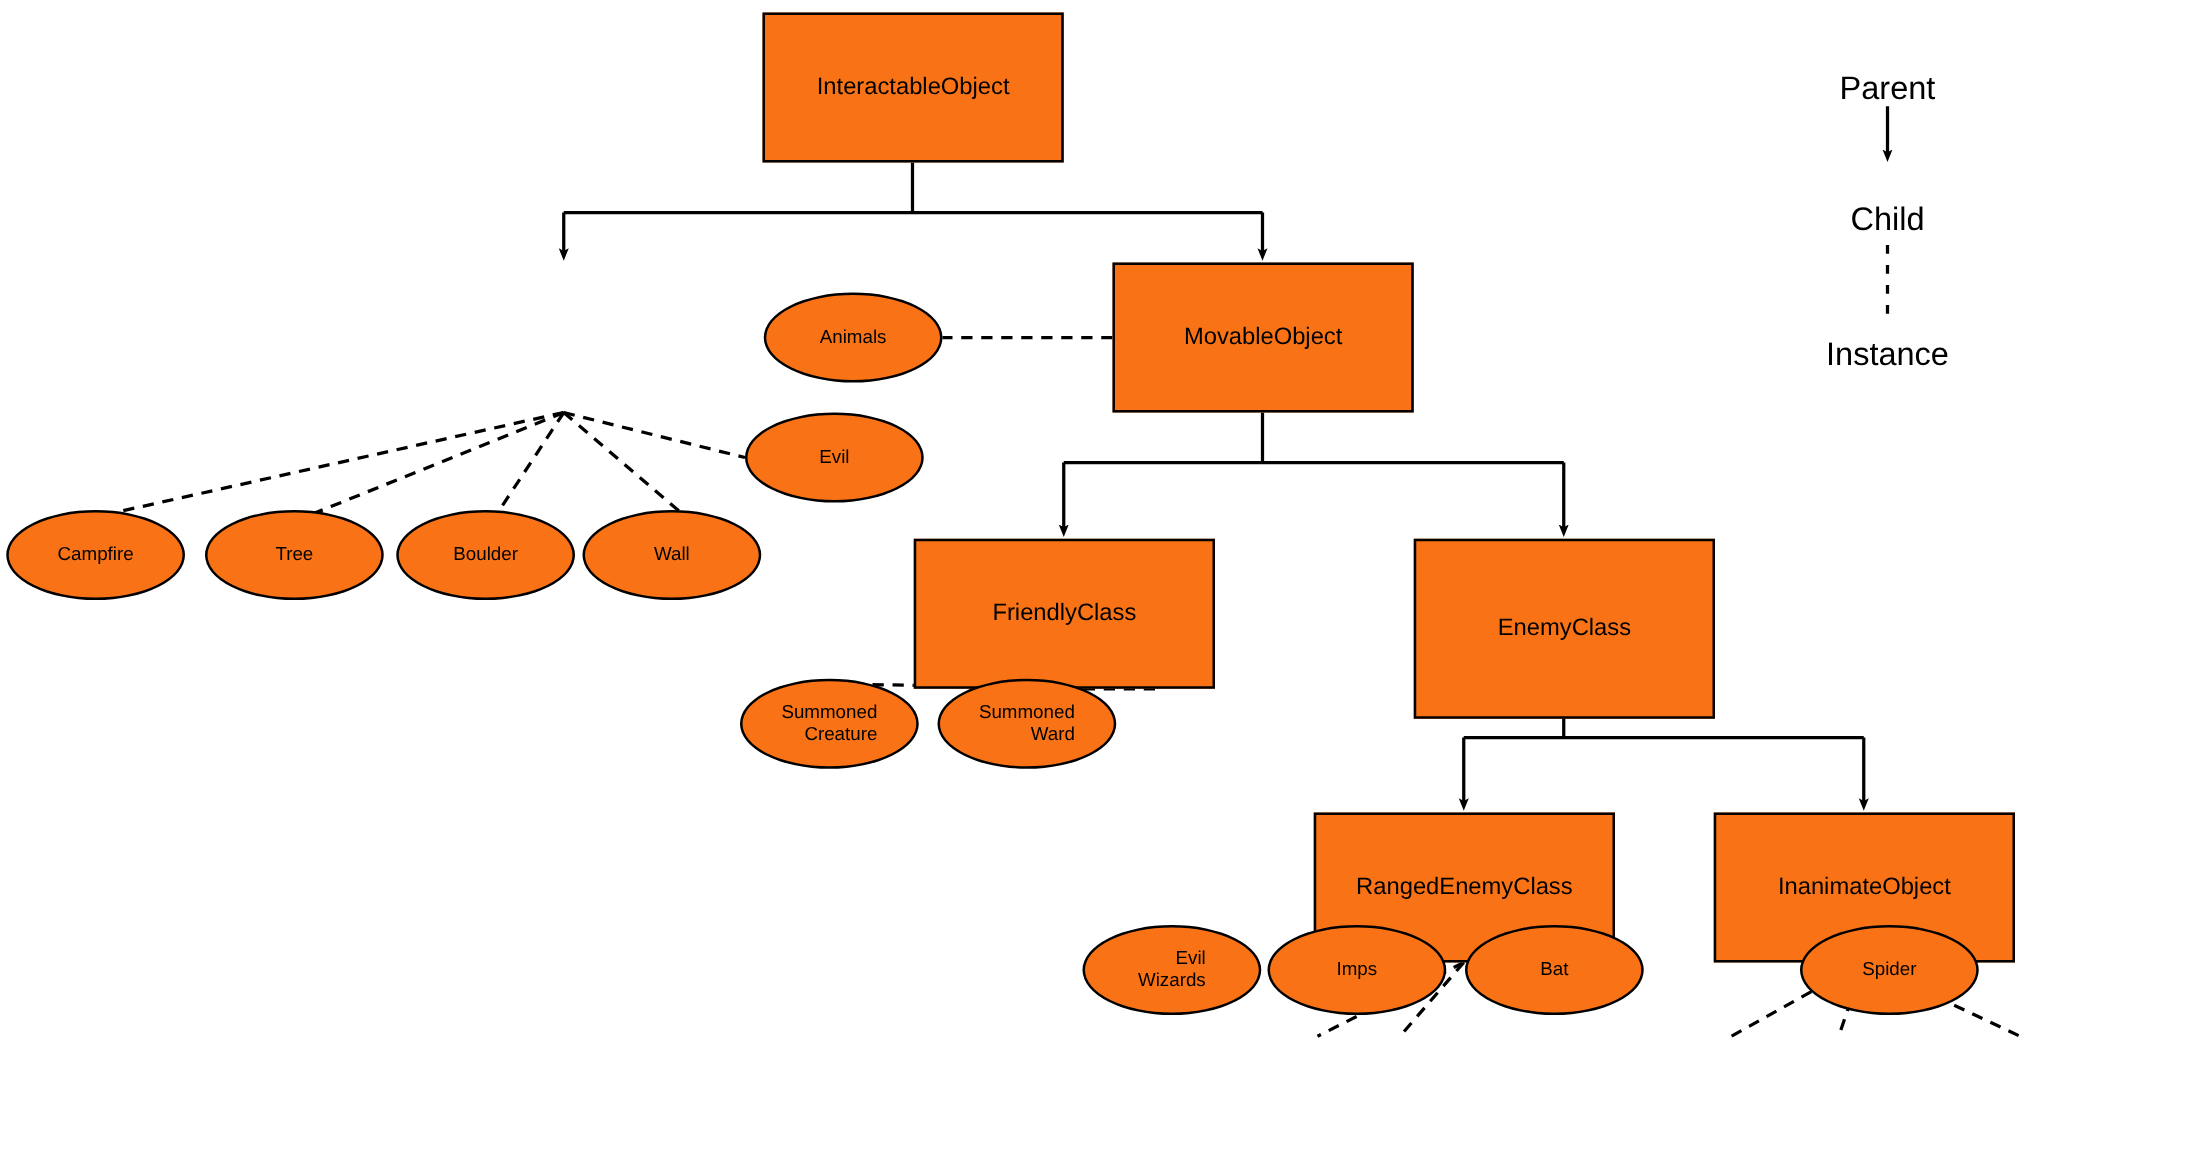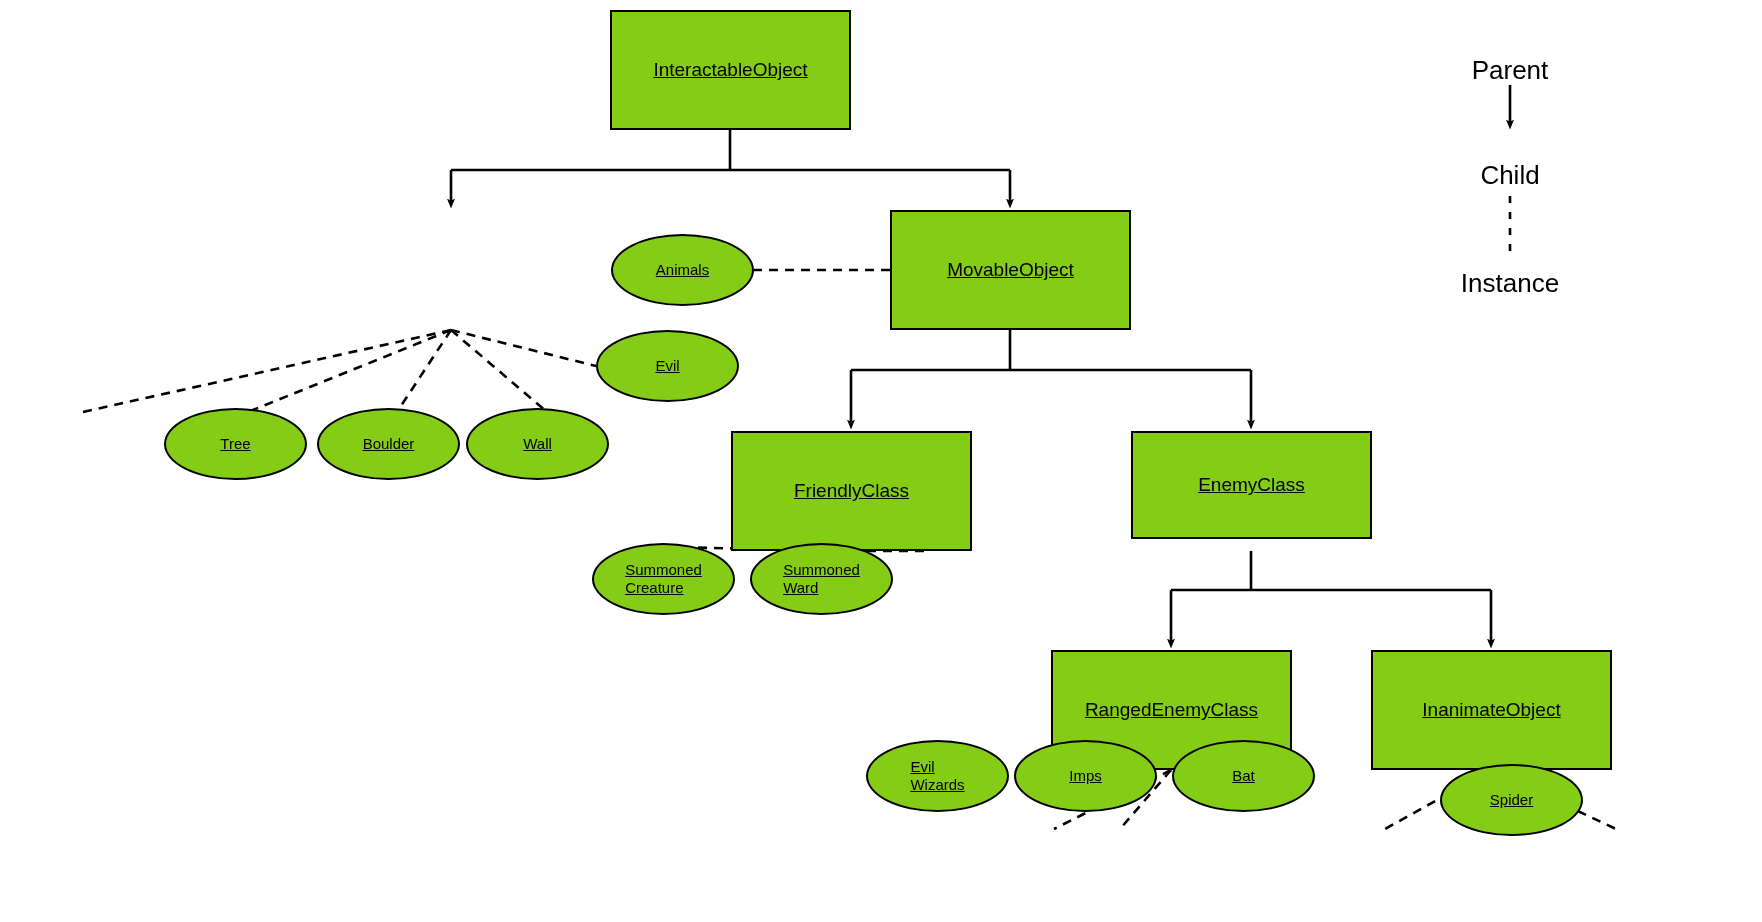--- a/index.html
+++ b/index.html
@@ -26,26 +26,25 @@
     width: 1762px;
     height: 922px;
     pointer-events: none;
   }
   .node {
     position: absolute;
     box-sizing: border-box;
     display: flex;
     align-items: center;
     justify-content: center;
-    text-align: left;
-    background: #84cc16;
+    text-align: right;
+    background: #f97316;
     color: #000000;
     line-height: 1.22;
     white-space: pre-line;
-    text-decoration: underline;
   }
   .class-box {
     border: 2px solid #000000;
     font-size: 19px;
   }
   .instance-ellipse {
     border: 2px solid #000000;
     border-radius: 50%;
     font-size: 15px;
   }
@@ -127,26 +126,27 @@
     </g>
   </svg>
 
   <div class="node class-box" style="left:610px; top:10px; width:241px; height:120px;">InteractableObject</div>
 
 
   <div class="node class-box" style="left:731px; top:431px; width:241px; height:120px;">FriendlyClass</div>
 
   <div class="node class-box" style="left:890px; top:210px; width:241px; height:120px;">MovableObject</div>
 
-  <div class="node class-box" style="left:1131px; top:431px; width:241px; height:108px;">EnemyClass</div>
+  <div class="node class-box" style="left:1131px; top:431px; width:241px; height:144px;">EnemyClass</div>
 
   <div class="node class-box" style="left:1051px; top:650px; width:241px; height:120px;">RangedEnemyClass</div>
 
   <div class="node class-box" style="left:1371px; top:650px; width:241px; height:120px;">InanimateObject</div>
 
+  <div class="node instance-ellipse" style="left:5px; top:408px; width:143px; height:72px;">Campfire</div>
 
   <div class="node instance-ellipse" style="left:164px; top:408px; width:143px; height:72px;">Tree</div>
 
   <div class="node instance-ellipse" style="left:317px; top:408px; width:143px; height:72px;">Boulder</div>
 
   <div class="node instance-ellipse" style="left:466px; top:408px; width:143px; height:72px;">Wall</div>
 
   <div class="node instance-ellipse" style="left:596px; top:330px; width:143px; height:72px;">Evil</div>
 
   <div class="node instance-ellipse" style="left:611px; top:234px; width:143px; height:72px;">Animals</div>
@@ -158,21 +158,21 @@
 Ward</div>
 
   <div class="node instance-ellipse" style="left:866px; top:740px; width:143px; height:72px;">Evil
 Wizards</div>
 
   <div class="node instance-ellipse" style="left:1014px; top:740px; width:143px; height:72px;">Imps</div>
 
   <div class="node instance-ellipse" style="left:1172px; top:740px; width:143px; height:72px;">Bat</div>
 
 
-  <div class="node instance-ellipse" style="left:1440px; top:764px; width:143px; height:72px;">Spider</div>
+  <div class="node instance-ellipse" style="left:1440px; top:740px; width:143px; height:72px;">Spider</div>
 
   <div class="legend-label" style="left:1450px; top:55px; width:120px;">Parent</div>
 
   <div class="legend-label" style="left:1450px; top:160px; width:120px;">Child</div>
 
   <div class="legend-label" style="left:1440px; top:268px; width:140px;">Instance</div>
 
 </div>
 
 </body></html>

